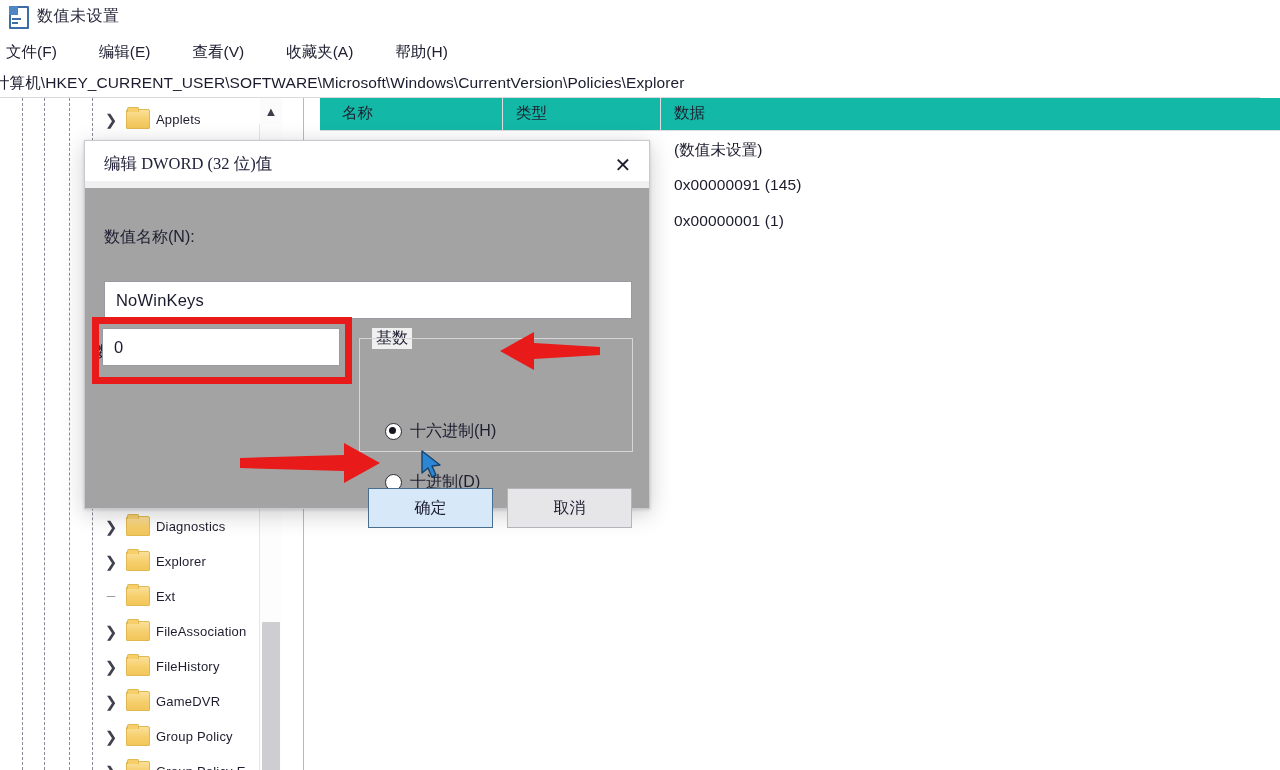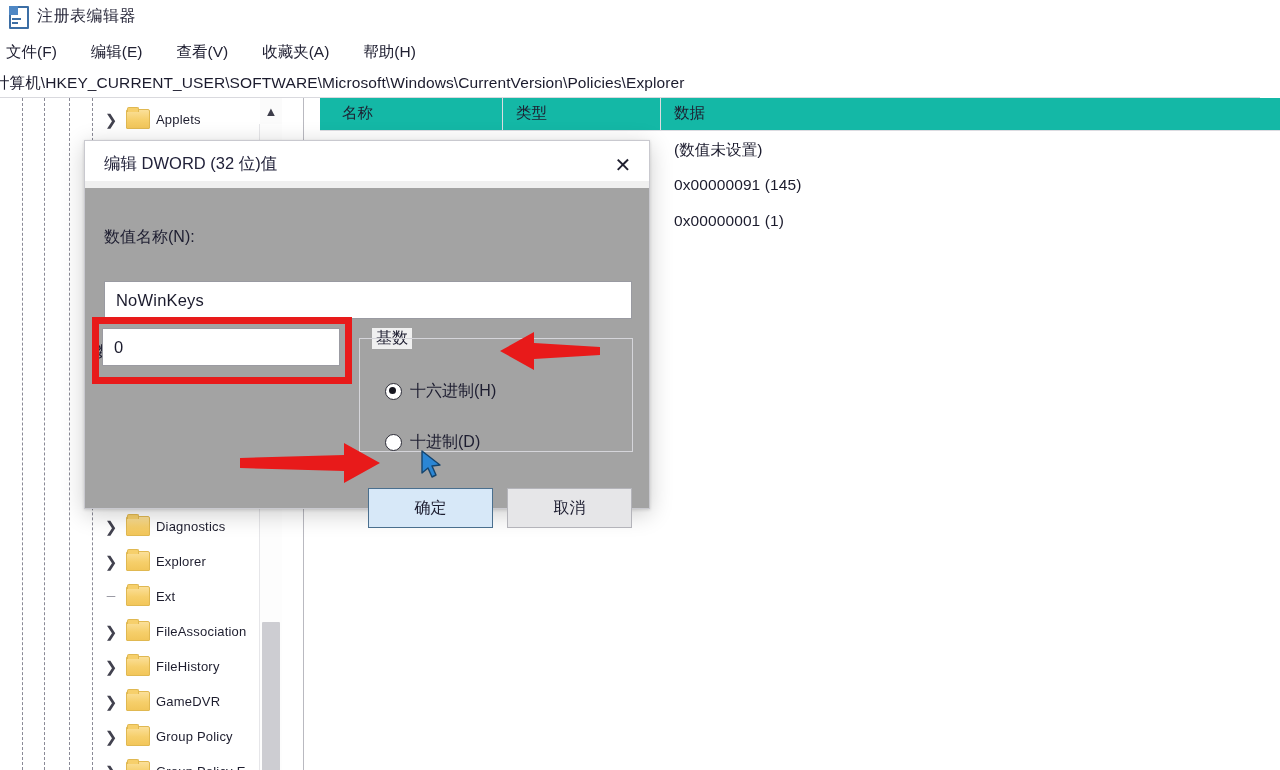--- a/index.html
+++ b/index.html
@@ -66,20 +66,21 @@
     white-space: nowrap;
   }
 
   #menu-bar {
     position: absolute;
     left: 0; top: 38px;
     width: 1280px; height: 28px;
     display: flex;
     align-items: center;
     background: #ffffff;
+    gap: 8px;
   }
   .menu-item {
     font-size: 15.5px;
     color: #212133;
     padding: 2px 4px;
     margin-right: 26px;
     white-space: nowrap;
     cursor: default;
   }
   .menu-item:first-child { margin-left: 2px; }
@@ -252,20 +253,21 @@
     width: 564px; height: 367px;
     background: #f0f0f0;
     border: 1px solid #c9c9cf;
     box-shadow: 0 5px 22px rgba(0,0,0,0.20), 0 1px 3px rgba(0,0,0,0.14);
   }
   #dialog-titlebar {
     position: absolute;
     left: 0; top: 0;
     width: 564px; height: 40px;
     background: #ffffff;
+    font-family: Liberation Serif, serif;
   }
   #dialog-title {
     position: absolute;
     left: 19px; top: 12px;
     font-size: 16.5px;
     color: #22223a;
     white-space: nowrap;
   }
   #dialog-close {
     position: absolute;
@@ -349,20 +351,21 @@
     font-size: 16px;
     color: #1d1d30;
     background: #f0f0f0;
     padding: 0 4px;
     white-space: nowrap;
   }
   .radio-row {
     position: absolute;
     display: flex;
     align-items: center;
+    margin-top: 40px;
   }
   #radio-hex { left: 300px; top: 193px; }
   #radio-dec { left: 300px; top: 244px; }
   .radio-mark {
     width: 17px; height: 17px;
     border-radius: 50%;
     border: 1.6px solid #2b2b36;
     background: #ffffff;
     box-sizing: border-box;
     position: relative;
@@ -429,21 +432,21 @@
 
 <div id="app-window">
 
   <div id="title-bar">
     <div id="app-icon">
       <div class="sheet"></div>
       <div class="fold"></div>
       <div class="line1"></div>
       <div class="line2"></div>
     </div>
-    <div id="window-title">注册表编辑器</div>
+    <div id="window-title">数值未设置</div>
   </div>
 
   <div id="menu-bar">
     <div class="menu-item">文件(F)</div>
     <div class="menu-item">编辑(E)</div>
     <div class="menu-item">查看(V)</div>
     <div class="menu-item">收藏夹(A)</div>
     <div class="menu-item">帮助(H)</div>
   </div>
 

